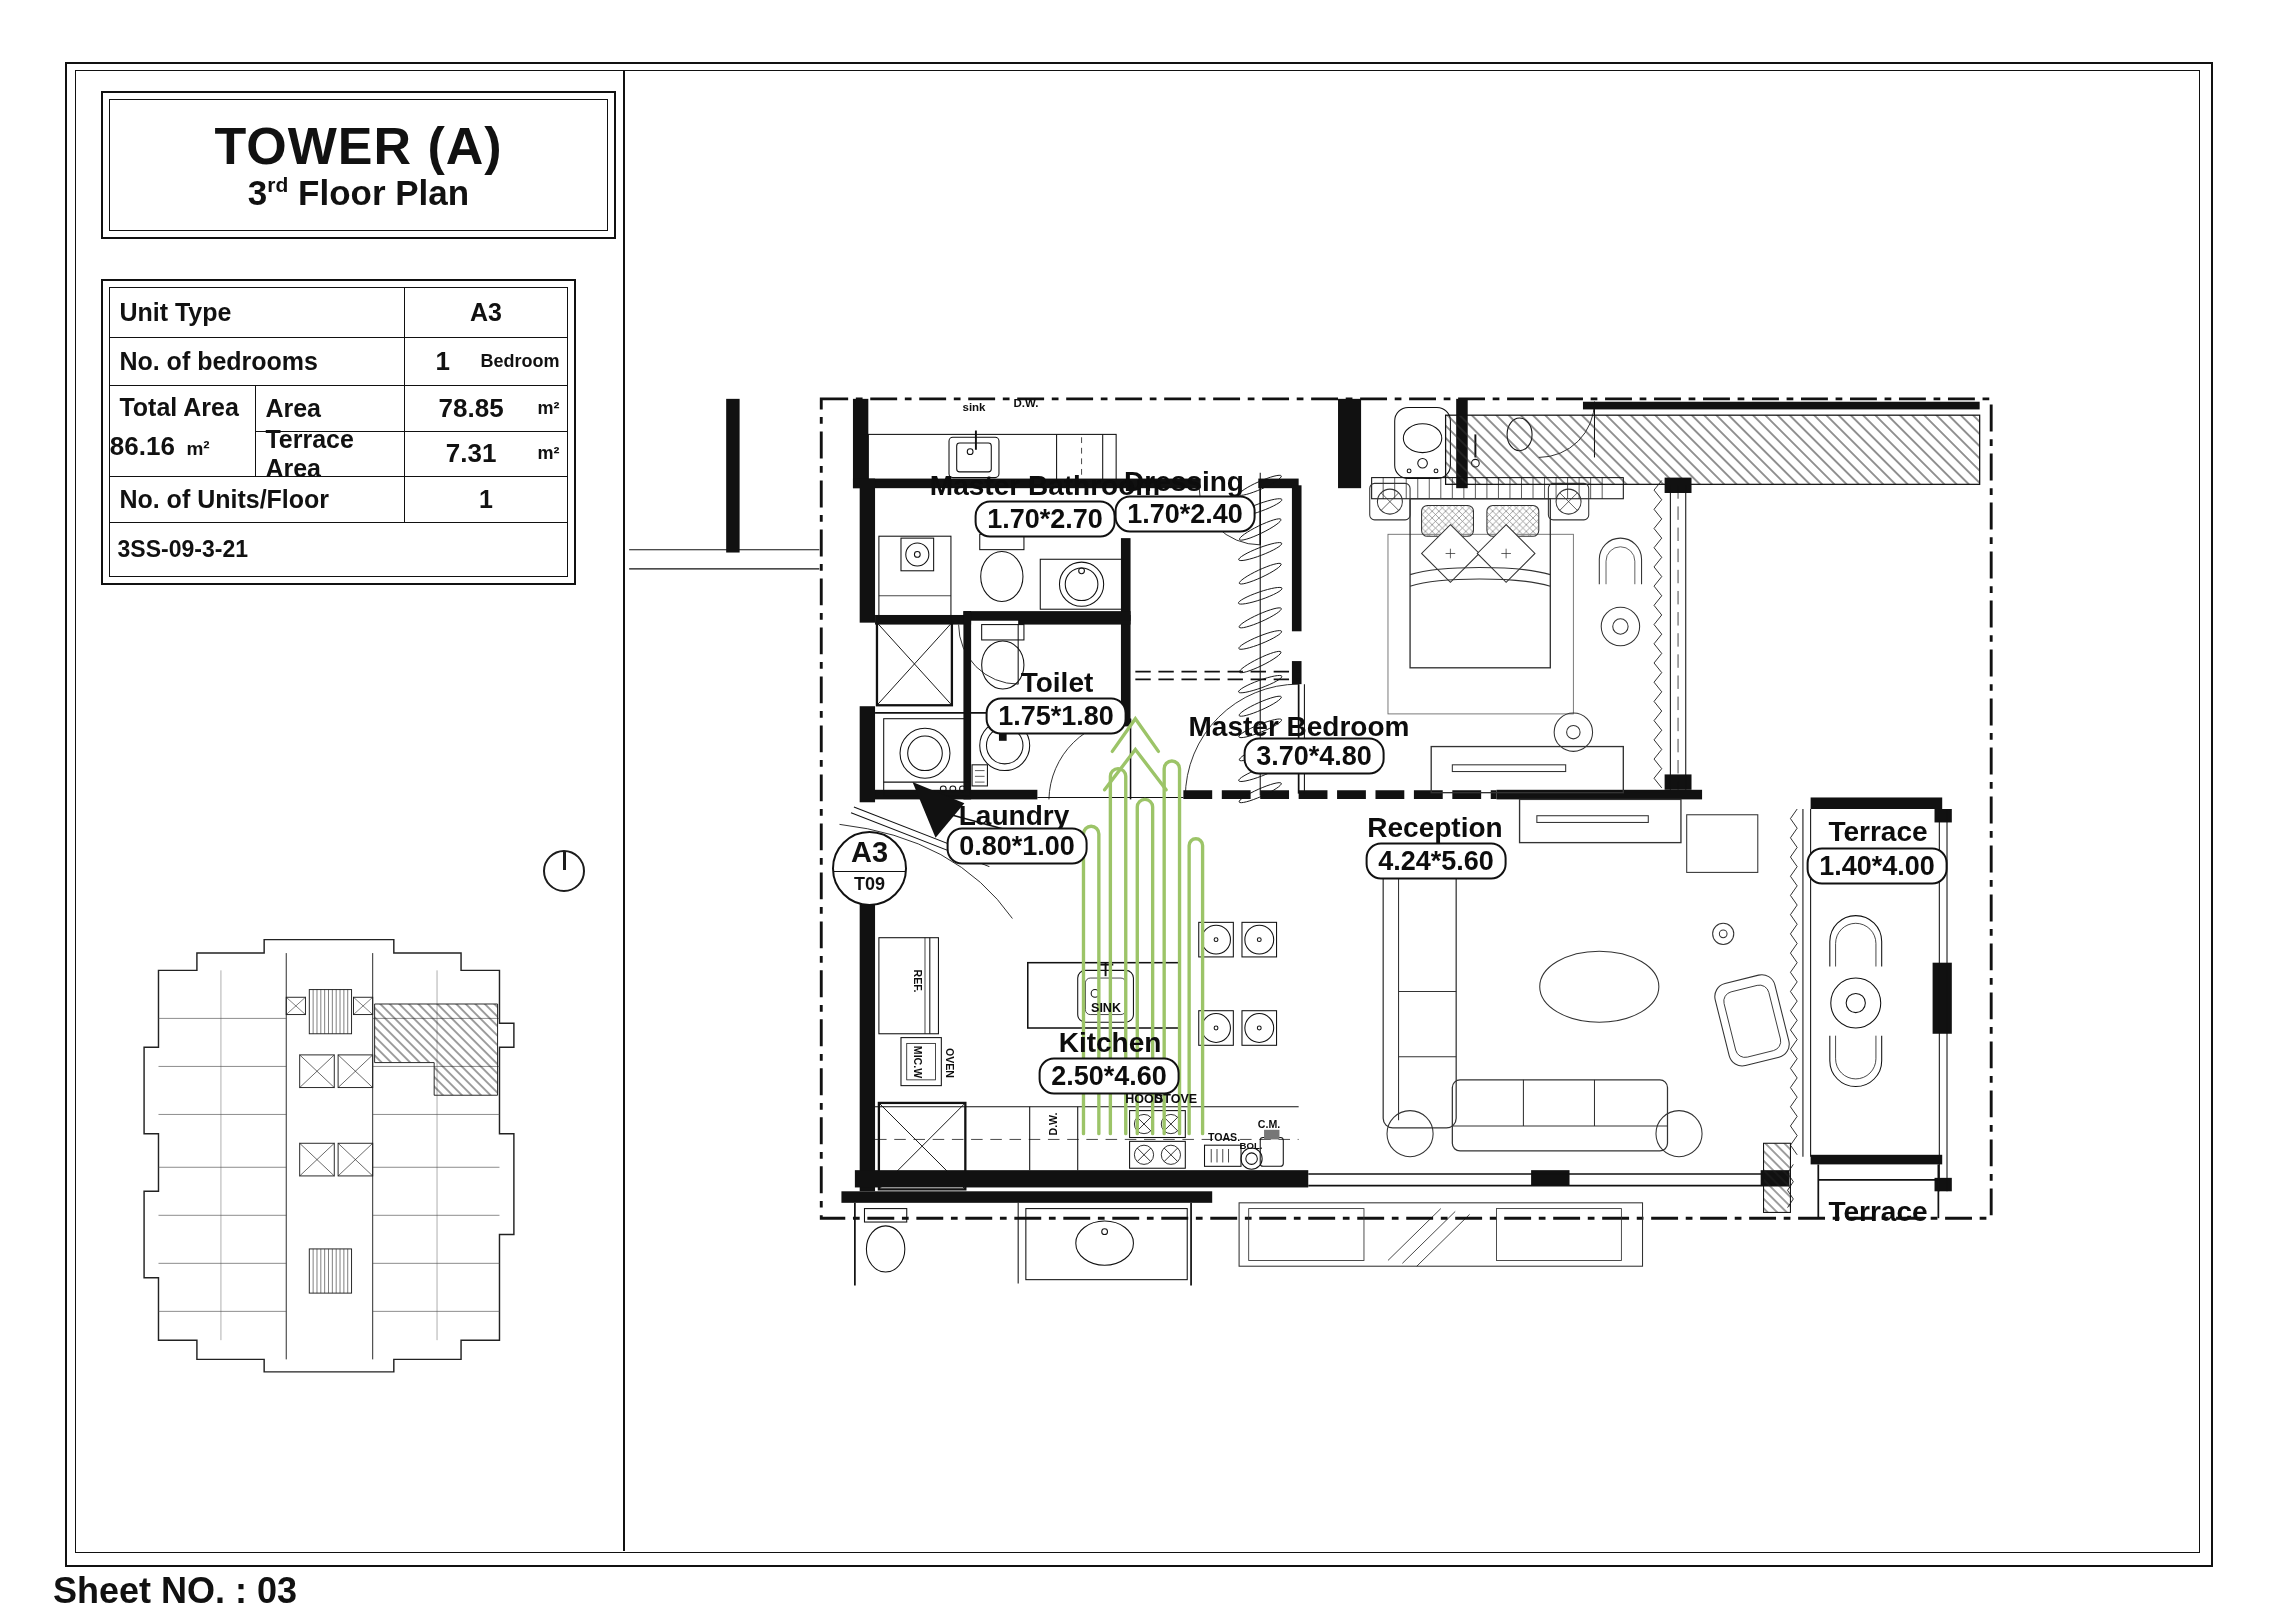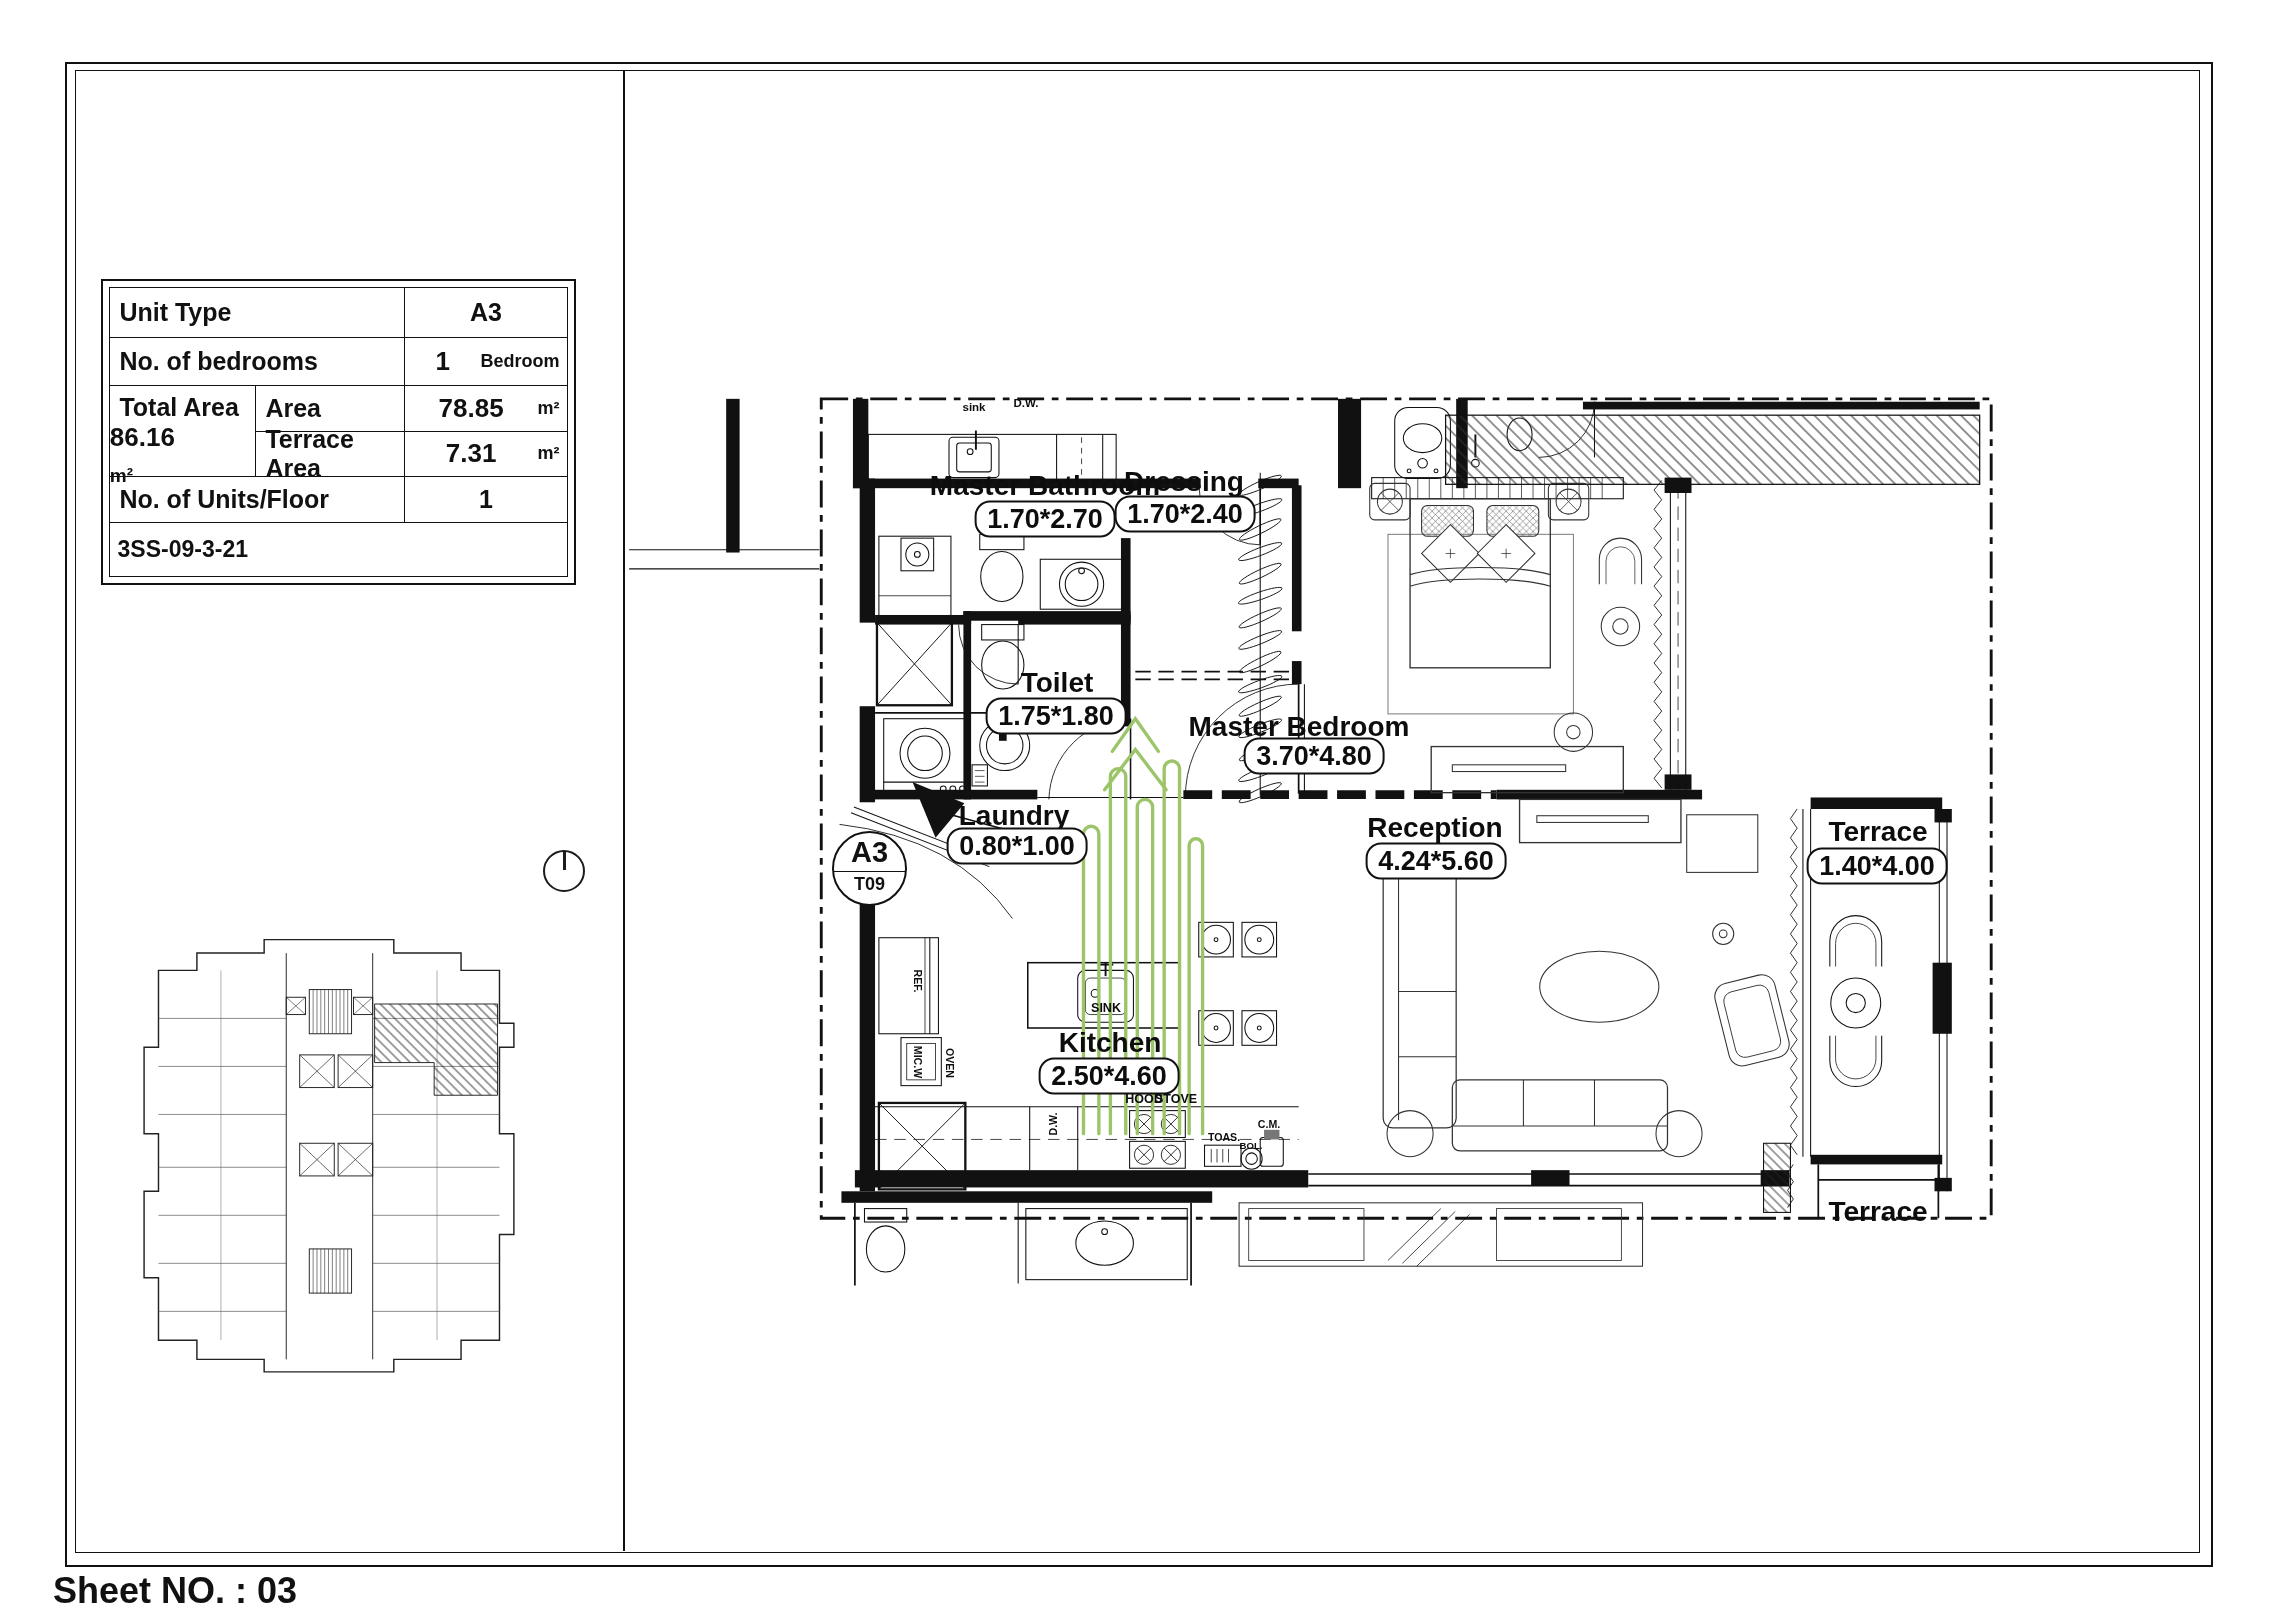--- a/index.html
+++ b/index.html
@@ -26,21 +26,21 @@
   .lab{padding-left:9.6px;}
   .br{border-right:1.9px solid #111;} .bb{border-bottom:1.9px solid #111;}
   .span2{grid-column:1/3;}
   .val{justify-content:center;}
   .flexv{display:flex;align-items:center;width:100%;}
   .flexv .num{flex:1;text-align:center;font-size:26px;}
   .flexv .unit{font-size:18px;padding-right:7.7px;}
   .totalcell{grid-row:3/5;display:flex;flex-direction:column;align-items:flex-start;}
   .totalcell .tl{font-size:25px;padding:7.7px 0 0 9.6px;}
   .totalcell .tn{margin-top:auto;margin-bottom:13.4px;display:flex;justify-content:center;
-                 align-items:baseline;gap:11.5px;font-size:26px;flex-direction:column;}
+                 align-items:baseline;gap:11.5px;font-size:26px;}
   .totalcell .tn .unit{font-size:19px;}
   .codeval{font-size:23px;}
   
   .sheetno{left:53px;top:1570px;font-size:36px;font-weight:bold;}
   
   .north{left:543px;top:850px;width:38px;height:38px;border:2.9px solid #1c1c1c;border-radius:50%;}
   .north i{position:absolute;left:50%;top:0;width:2.9px;height:18px;margin-left:-1.4px;background:#1c1c1c;}
   
   .marker{left:832px;top:831px;width:71px;height:71px;border:2.4px solid #111;border-radius:50%;
           display:flex;flex-direction:column;align-items:center;background:#fff;}
@@ -428,20 +428,26 @@
       <rect x="322" y="1300" width="44" height="46"></rect>
       <path d="M326,1300v46m4,-46v46m4,-46v46m4,-46v46m4,-46v46m4,-46v46m4,-46v46m4,-46v46m4,-46v46m4,-46v46" stroke-width="0.6"></path>
       <rect x="298" y="1038" width="20" height="18"></rect>
         <path d="M298,1038 L318,1056 M318,1038 L298,1056" stroke-width="0.6"></path>
       <rect x="368" y="1038" width="20" height="18"></rect>
         <path d="M368,1038 L388,1056 M388,1038 L368,1056" stroke-width="0.6"></path>
       <polygon points="390,1045 518,1045 518,1140 452,1140 452,1106 390,1106" fill="url(#h2)"></polygon>
     </g>
   </svg>
 
+  <div class="abs titlebox">
+    <div class="titlebox-in">
+      <div class="t1">TOWER (A)</div>
+      <div class="t2"><span>3</span><span class="sup">rd</span> <span>Floor Plan</span></div>
+    </div>
+  </div>
 
   <div class="abs tblbox">
     <div class="tbl">
       <div class="c lab span2 br bb">Unit Type</div>
       <div class="c val bb">A3</div>
 
       <div class="c lab span2 br bb">No. of bedrooms</div>
       <div class="c bb flexv">
         <span class="num">1</span>
         <span class="unit">Bedroom</span>

